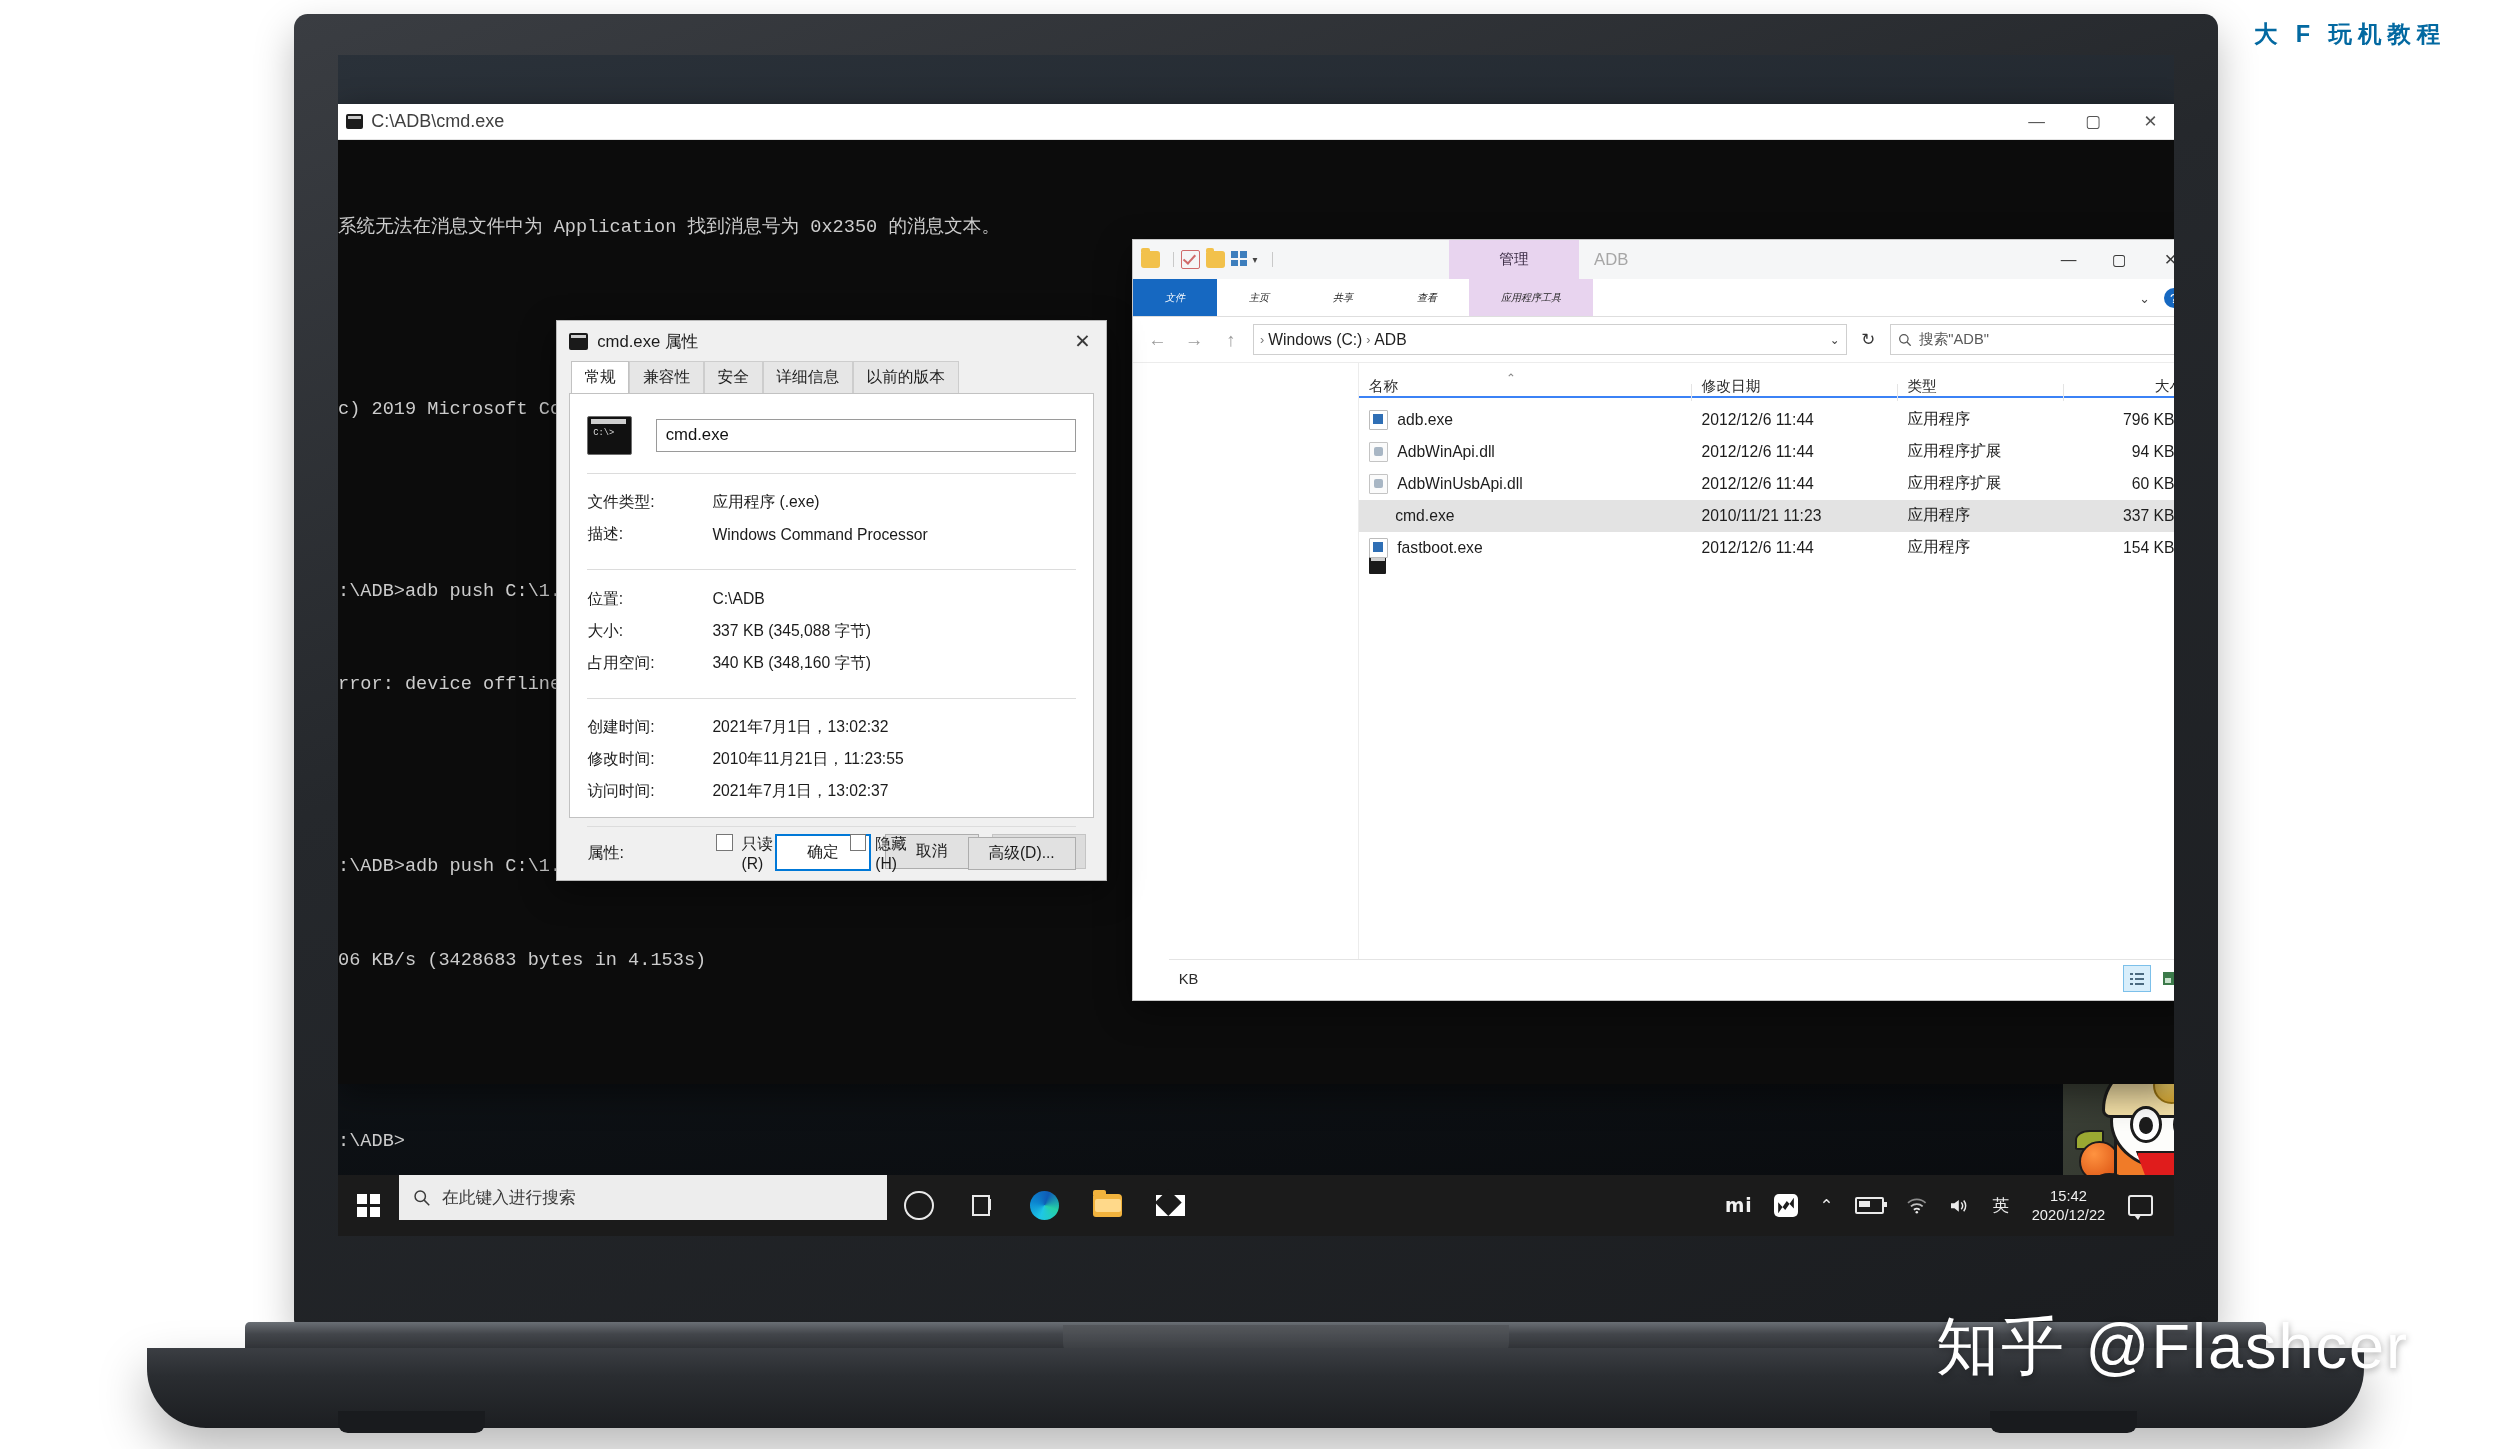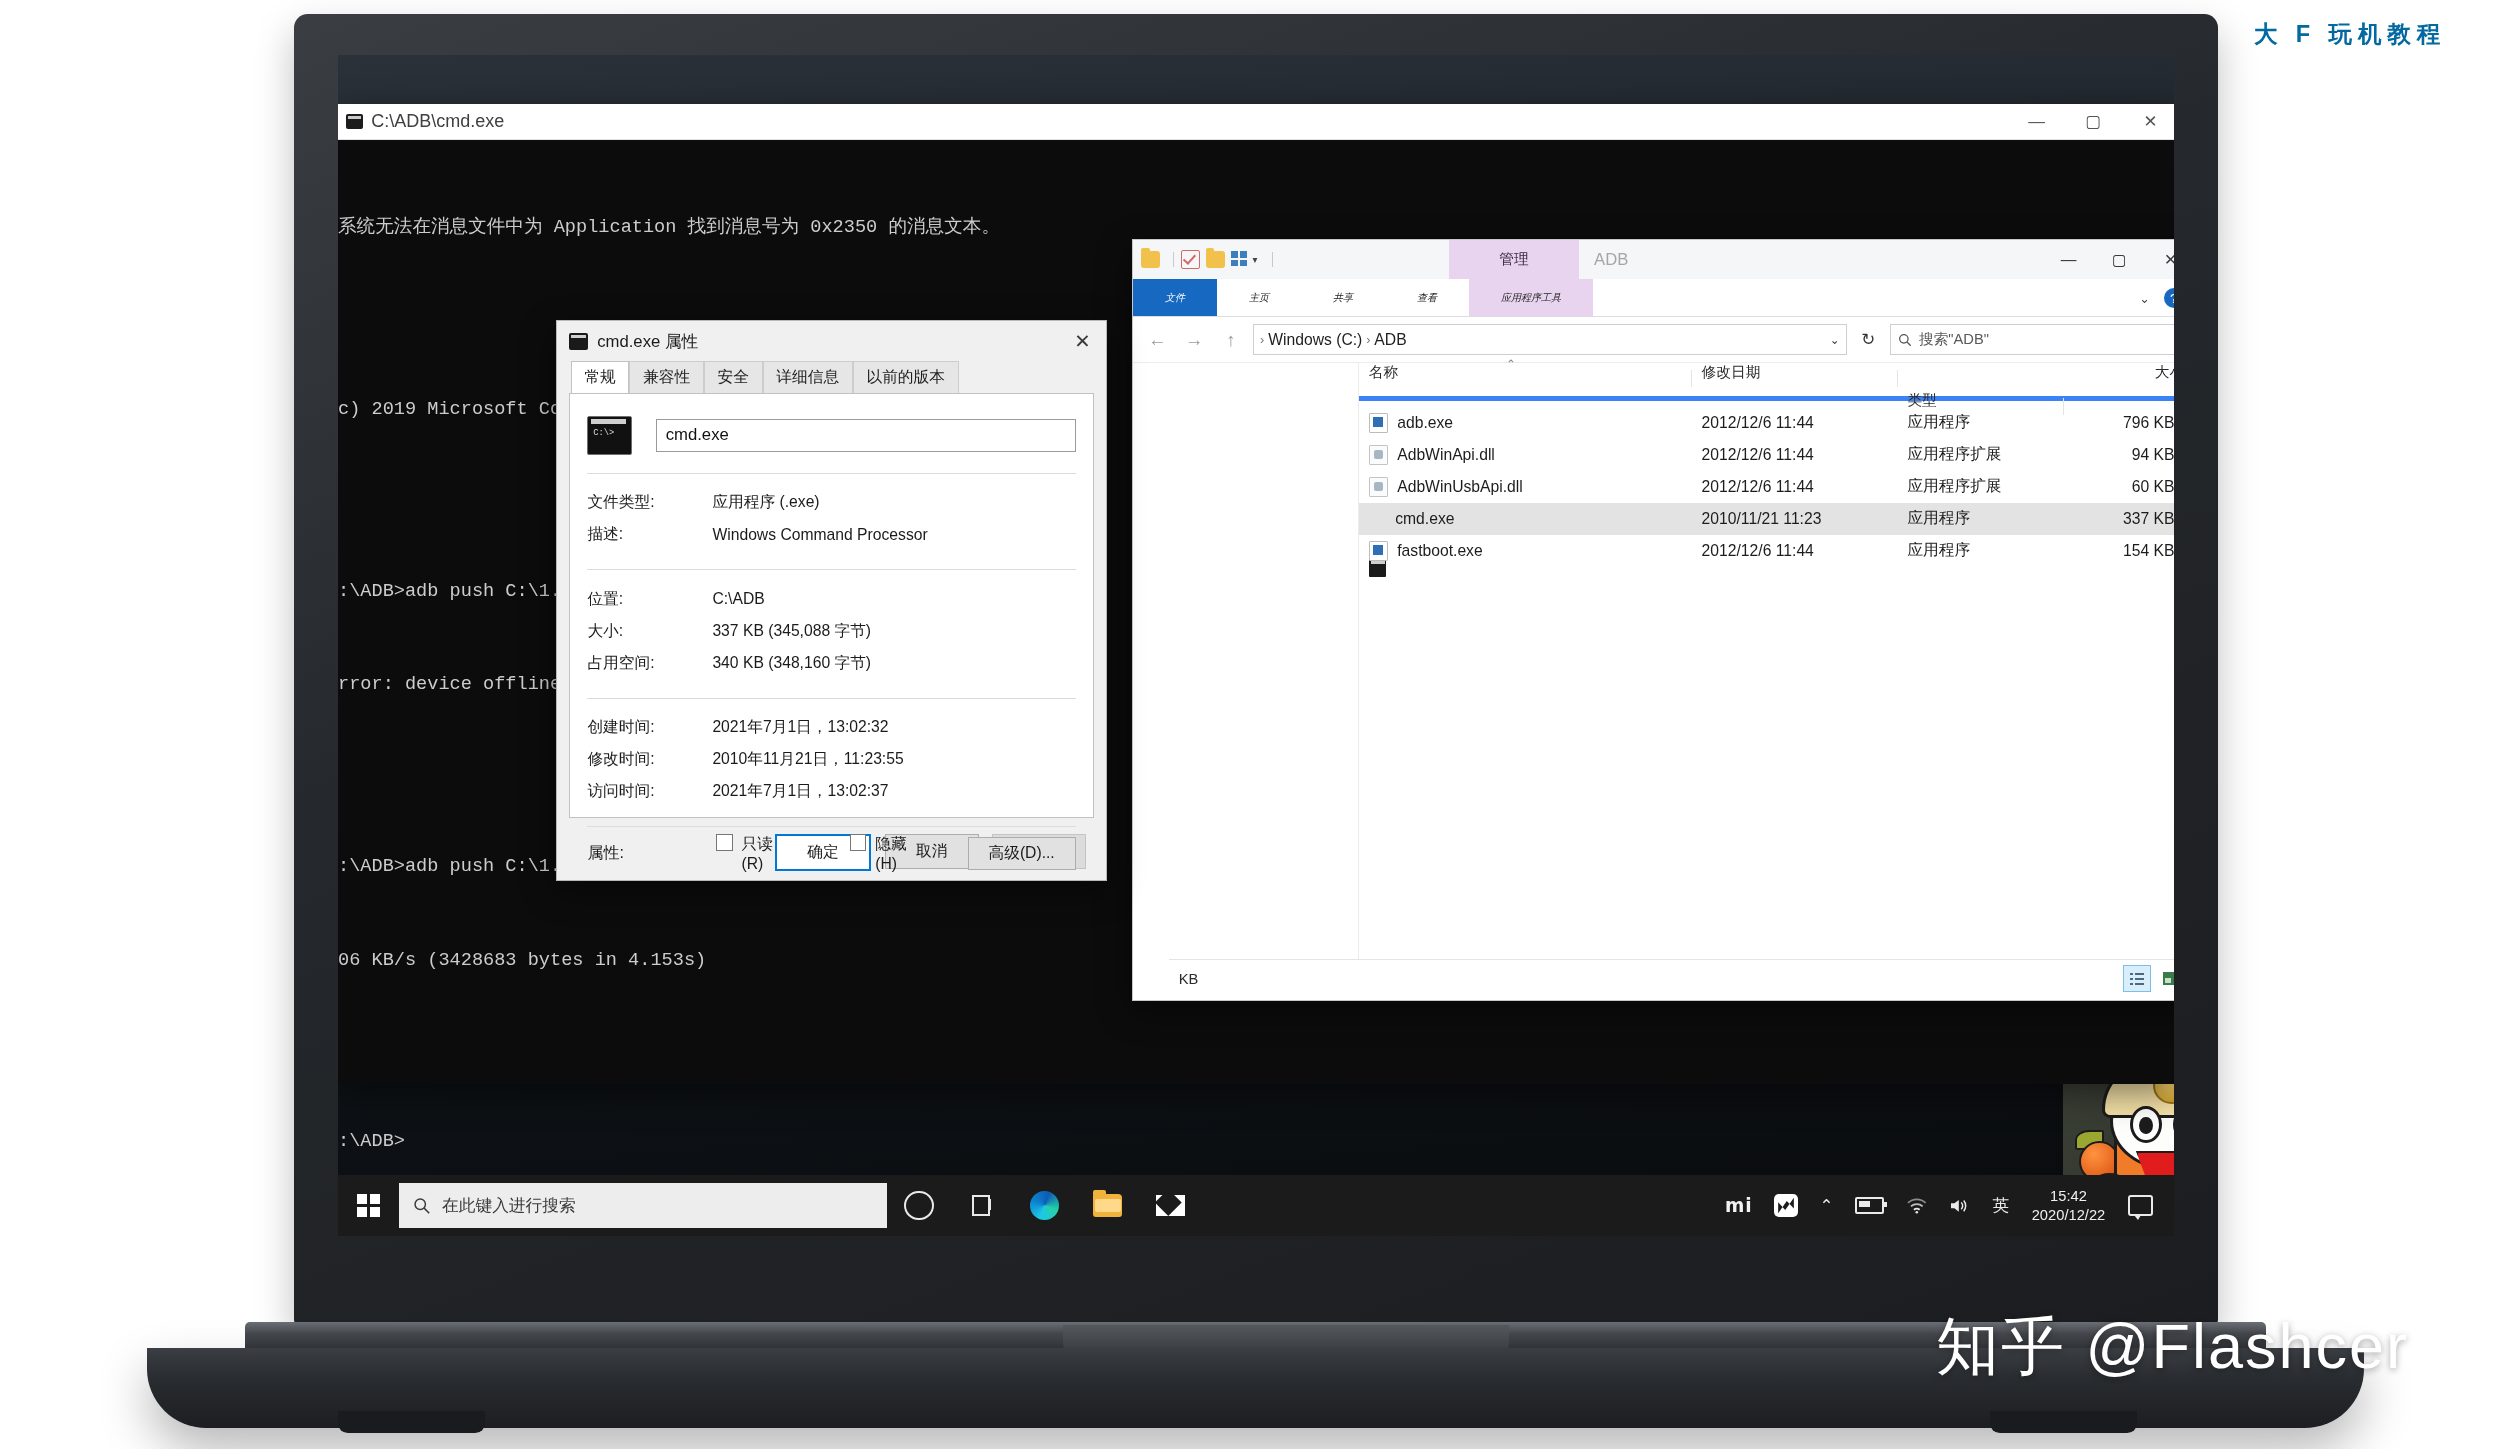--- a/index.html
+++ b/index.html
@@ -140,21 +140,21 @@
   .crumb-caret{margin-left:auto;color:#444;font-size:11.8px;}
   .refreshbtn{width:27.4px;height:29px;display:flex;align-items:center;justify-content:center;color:#333;font-size:16.7px;flex:none;}
   .searchbox{
     width:279px;height:29px;border:1px solid #cfcfcf;display:flex;align-items:center;gap:6.9px;
     padding:0 7.8px;font-size:14.7px;color:#5a5a5a;flex:none;
   }
 
   .exp-main{display:flex;height:596px;}
   .exp-nav{width:237px;background:#fff;border-right:1px solid #ececec;}
   .exp-content{flex:1;background:#fff;position:relative;}
-  .col-head{display:flex;height:33px;border-bottom:5px solid #3b82f6;align-items:flex-start;font-size:14.7px;color:#2b2b2b;}
+  .col-head{display:flex;height:33px;border-bottom:2px solid #3b82f6;align-items:flex-end;font-size:14.7px;color:#2b2b2b;}
   .col-head>div{padding-left:9.8px;position:relative;}
   .col-head>div:after{content:"";position:absolute;right:0;top:6.9px;height:17.6px;width:1px;background:#e4e4e4;}
   .c-name{width:323px;} .c-date{width:196px;} .c-type{width:157px;margin-top:28px;} .c-size{width:110px;text-align:right;padding-right:11.8px;}
   .sortmark{position:absolute;left:147px;top:-5.9px;font-size:11.8px;color:#888;}
   .row{display:flex;height:32px;align-items:center;font-size:15.7px;color:#1d1d1d;}
   .row.sel{background:#e3e3e3;}
   .r-name{width:323px;display:flex;align-items:center;gap:8.8px;padding-left:9.8px;}
   .r-date{width:196px;padding-left:9.8px;} .r-type{width:157px;padding-left:9.8px;}
   .r-size{width:110px;text-align:right;padding-right:13.7px;}
   .fico{width:17.6px;height:17.6px;flex:none;position:relative;border-radius:1px;}
@@ -210,21 +210,21 @@
   .dbtn{
     min-width:92px;height:33px;border:1px solid #adadad;background:#e1e1e1;display:flex;
     align-items:center;justify-content:center;font-size:15.7px;color:#1b1b1b;
   }
   .dbtn.primary{background:#ffffff;border:2px solid #0078d7;}
   .dbtn.disabled{color:#9b9b9b;background:#dcdcdc;border-color:#c4c4c4;}
 
   
   .taskbar{
     position:absolute;left:0;bottom:0;width:1836px;height:61px;background:#1b1b1b;
-    display:flex;align-items:center;
+    display:flex;align-items:flex-start;
   }
   .startbtn{width:61px;height:61px;display:flex;align-items:center;justify-content:center;flex:none;}
   .winlogo{width:23.5px;height:23.5px;display:grid;grid-template-columns:1fr 1fr;grid-template-rows:1fr 1fr;gap:2.9px;}
   .winlogo i{background:#ffffff;}
   .tsearch{
     width:461px;height:45px;background:#ededed;display:flex;align-items:center;gap:11.8px;
     padding:0 13.7px;font-size:16.7px;color:#3a3a3a;flex:none;
   }
   .tbtn{width:63px;height:61px;display:flex;align-items:center;justify-content:center;flex:none;}
   .cortana{width:25.5px;height:25.5px;border:2.9px solid #e9e9e9;border-radius:50%;}

